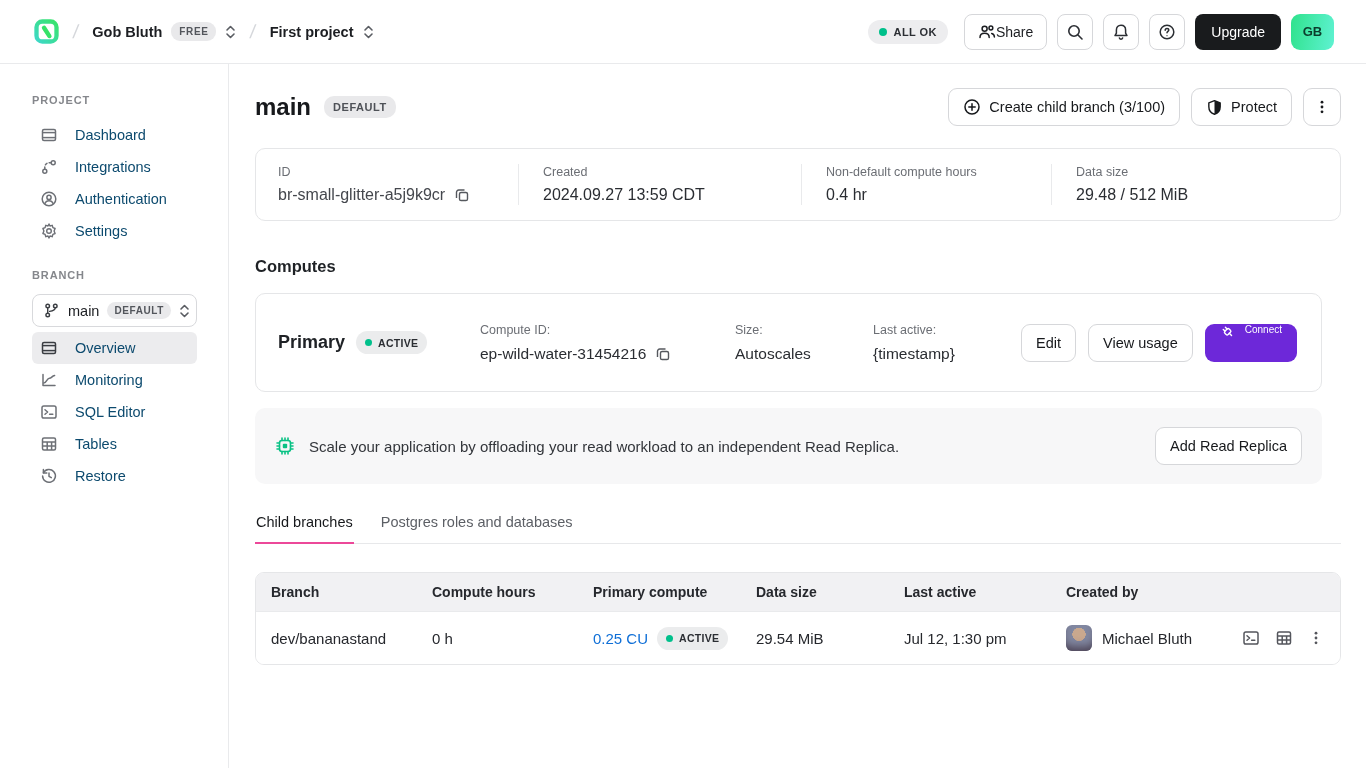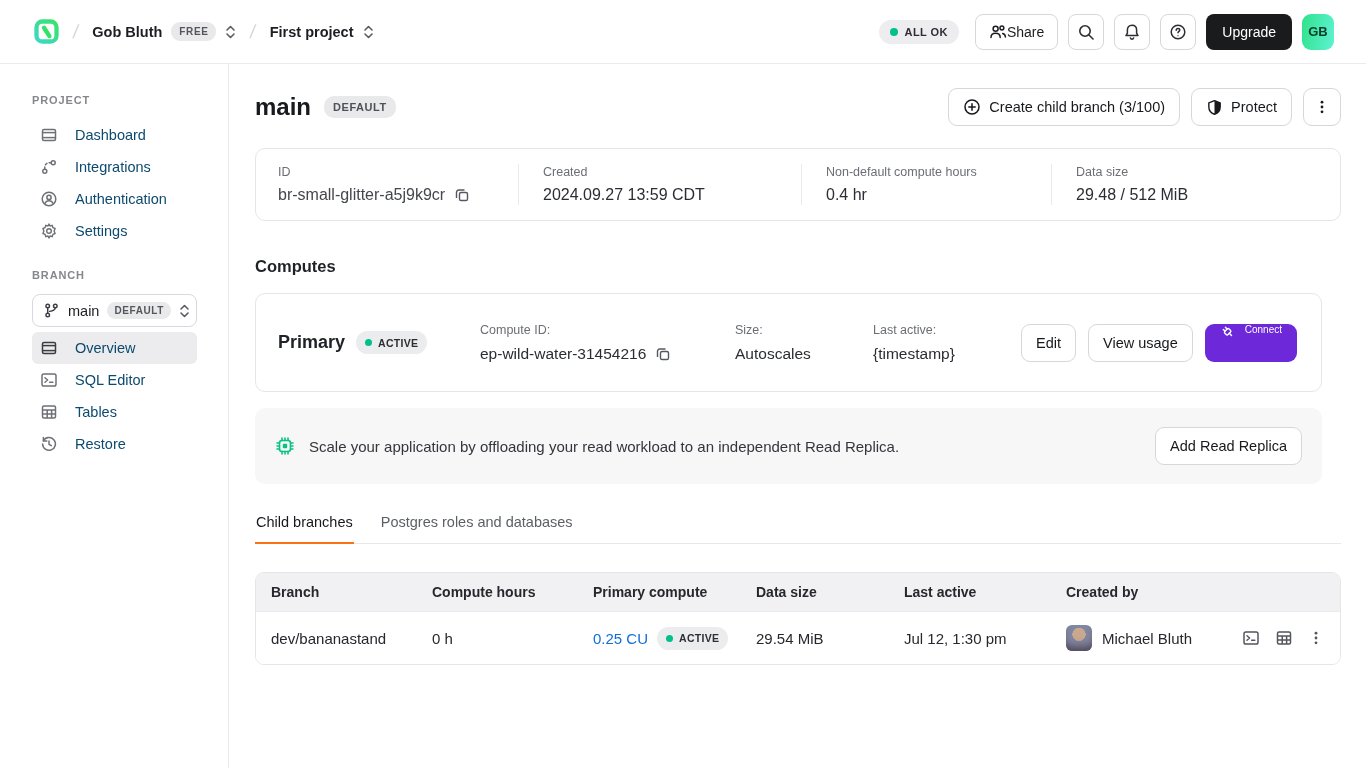--- a/index.html
+++ b/index.html
@@ -23,21 +23,21 @@
                  padding:0 11px; border-radius:12px; margin-right:6px; }
   .status-pill .dot { width:8px; height:8px; border-radius:50%; background:#00c08b; }
   .status-pill span { font-size:11px; font-weight:700; letter-spacing:.04em; color:#2b2e33; }
   .btn-outline { display:flex; align-items:center; gap:0; height:36px; padding:0 13px;
                  border:1px solid #d6d7da; border-radius:8px; background:#fff;
                  font-size:14px; font-weight:500; color:#1c1e22; }
   .icon-btn { width:36px; height:36px; border:1px solid #d6d7da; border-radius:8px;
               display:flex; align-items:center; justify-content:center; color:#2b2e33; background:#fff; }
   .btn-dark { height:36px; padding:0 16px; border-radius:8px; background:#191b1d; color:#fff;
               font-size:14px; font-weight:500; display:flex; align-items:center; gap:8px; }
-  .avatar { width:32px; height:36px; border-radius:9px; display:flex; align-items:center; justify-content:center;
+  .avatar { width:43px; height:36px; border-radius:9px; display:flex; align-items:center; justify-content:center;
             background:linear-gradient(100deg,#2fe28c 0%,#5ff2d2 100%);
             font-size:13px; font-weight:700; color:#0b3d2c; cursor:pointer; }
 
   
   .sidebar { position:fixed; top:64px; left:0; bottom:0; width:229px;
              border-right:1px solid #e9eaec; background:#fff; padding:30px 31px 0 32px; }
   .side-label { font-size:11px; font-weight:700; letter-spacing:.08em; color:#85878c; margin-bottom:13px; }
   .nav-item { height:32px; display:flex; align-items:center; gap:17px; padding:0 8px;
               border-radius:6px; font-size:14.5px; color:#0c4a6e; cursor:pointer; }
   .nav-item .ic { display:flex; color:#6d7076; }
@@ -91,21 +91,21 @@
   .btn-connect { height:38px; padding:0 15px; border-radius:9px; background:#6d28d9; color:#fff;
                  font-size:10px; font-weight:500; display:flex; gap:9px; }
 
   .replica-banner { margin-top:16px; margin-right:19px; background:#f7f7f8; border-radius:10px; height:76px;
                     display:flex; align-items:center; padding:0 20px 0 19px; }
   .replica-banner .txt { margin-left:13px; font-size:15px; color:#33363b; }
   .replica-banner .btn-action { margin-left:auto; background:#fff; }
 
   .tabs { margin-top:30px; display:flex; gap:26px; border-bottom:1px solid #e7e8ea; }
   .tab { font-size:14.5px; padding:0 1px 12px 1px; color:#5c5f65; cursor:pointer; }
-  .tab.active { color:#17191c; font-weight:500; border-bottom:2px solid #f97316; margin-bottom:-1px; }
+  .tab.active { color:#17191c; font-weight:500; border-bottom:2px solid #ec4899; margin-bottom:-1px; }
 
   .table-card { margin-top:28px; border:1px solid #e5e6e8; border-radius:9px; overflow:hidden; }
   .trow { display:grid; grid-template-columns:161px 161px 163px 148px 162px 176px 1fr;
           align-items:center; padding-left:15px; }
   .thead { background:#f1f1f3; height:38px; font-size:14px; font-weight:600; color:#26282d; }
   .tbody-row { height:53px; border-top:1px solid #e9eaec; font-size:15px; color:#26282d; background:#fff; }
   .cu-link { color:#0f6fd7; font-weight:500; cursor:pointer; }
   .cell-compute { display:flex; align-items:center; gap:9px; }
   .cell-user { display:flex; align-items:center; gap:10px; }
   .user-avatar { width:26px; height:26px; border-radius:6px;
@@ -271,20 +271,29 @@
 
     <div class="nav-item active">
       <span class="ic">
           <svg width="18" height="18" viewBox="0 0 18 18" fill="none" stroke="currentColor" stroke-width="1.5">
             <rect x="2.5" y="3.5" width="13" height="11" rx="1.5"></rect>
             <path d="M2.5 6.6 h13"></path>
             <path d="M2.5 11.6 h13"></path>
           </svg>
         </span>
       <span>Overview</span>
+    </div>
+    <div class="nav-item">
+      <span class="ic">
+          <svg width="18" height="18" viewBox="0 0 18 18" fill="none" stroke="currentColor" stroke-width="1.5" stroke-linecap="round" stroke-linejoin="round">
+            <path d="M3 3.5 V14.5 H15"></path>
+            <path d="M3.8 12 C6.5 12 6.8 7.2 9.4 7.2 C11.7 7.2 11.7 5 14.6 4.6"></path>
+          </svg>
+        </span>
+      <span>Monitoring</span>
     </div>
     <div class="nav-item">
       <span class="ic">
           <svg width="18" height="18" viewBox="0 0 18 18" fill="none" stroke="currentColor" stroke-width="1.5" stroke-linecap="round" stroke-linejoin="round">
             <rect x="2" y="3" width="14" height="12" rx="1.8"></rect>
             <path d="M5 6.8 l2.6 2.2 L5 11.2"></path>
             <path d="M9.6 11.2 h3.2"></path>
           </svg>
         </span>
       <span>SQL Editor</span>

